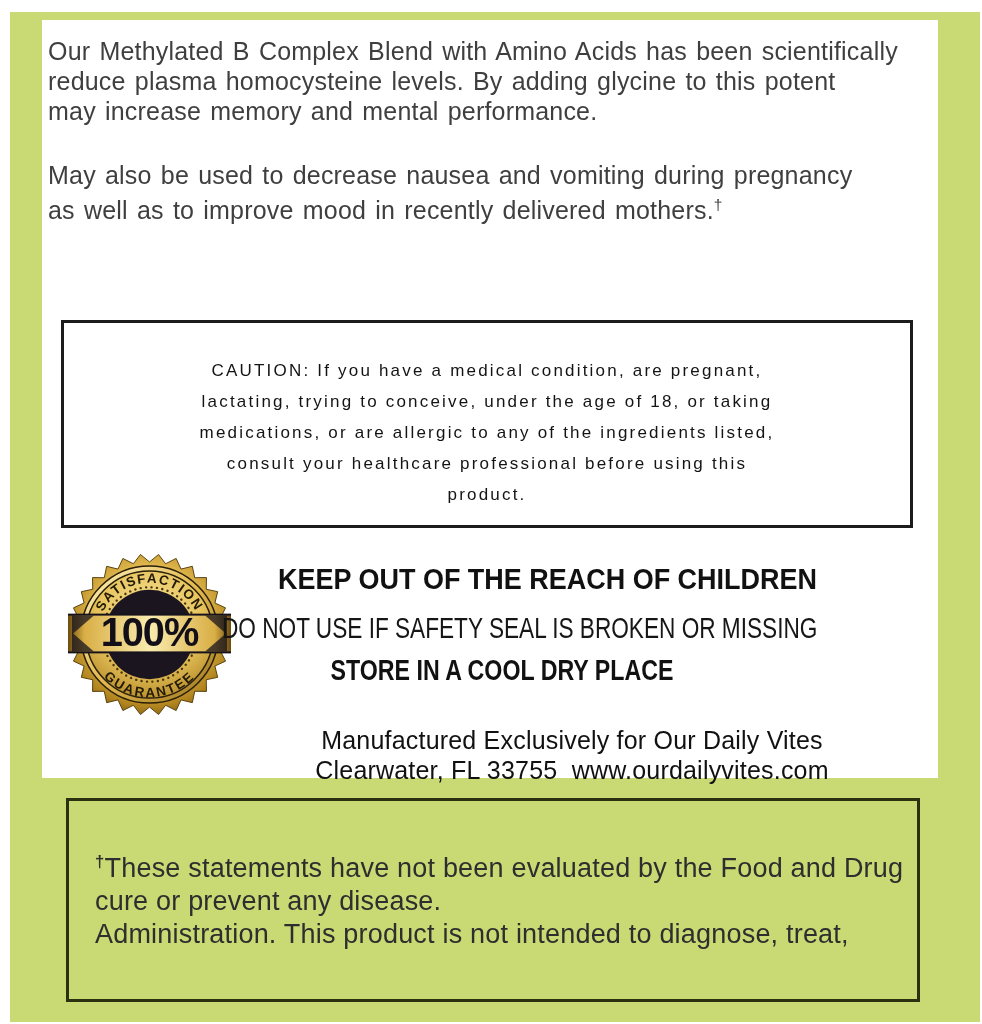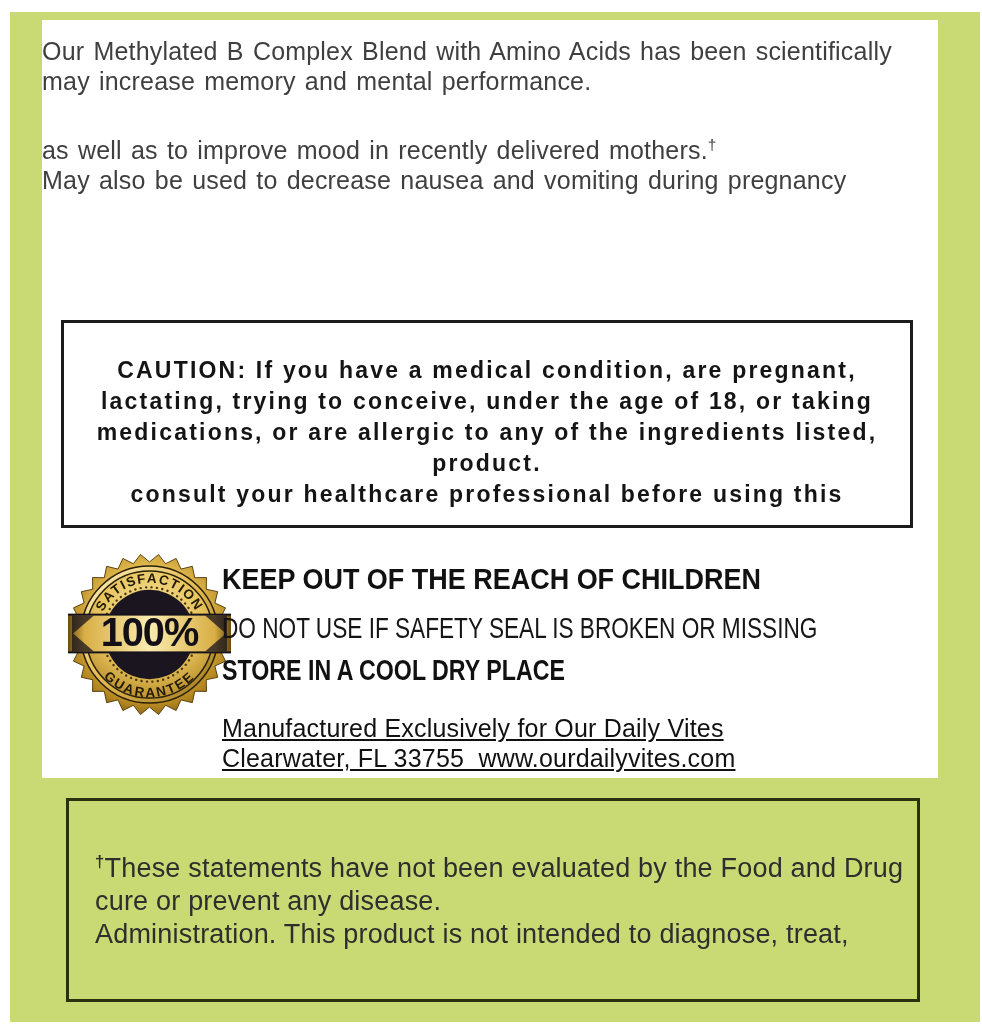--- a/index.html
+++ b/index.html
@@ -3,70 +3,71 @@
 <meta charset="utf-8">
 <title>Supplement Label</title>
 <style>
   * { margin:0; padding:0; box-sizing:border-box; }
   body { background:#ffffff; font-family:"Liberation Sans", sans-serif; }
   .page { position:relative; width:982px; height:1024px; background:#ffffff; overflow:hidden; }
   .green-panel { position:absolute; left:10px; top:12px; right:2px; bottom:2px; background:#c9da74; }
   .white-panel { position:absolute; left:32px; top:8px; width:896px; height:758px; background:#ffffff; }
 
   
-  .intro { position:absolute; left:0; top:16px; width:880px;
+  .intro { position:absolute; left:6px; top:16px; width:880px;
            font-size:25px; line-height:30px; color:#3f3f3f; word-spacing:2px; letter-spacing:0.2px; }
   .intro .para2 { margin-top:34px; }
   .intro sup { font-size:0.62em; vertical-align:super; }
 
   
   .caution-box { position:absolute; left:19px; top:300px; width:852px; height:208px;
                  border:3px solid #1c1c1c; background:#ffffff; text-align:center; padding-top:32px; }
-  .caution-box .cline { font-size:23px; font-weight:700; letter-spacing:2.2px; line-height:31px; color:#141414; }
+  .caution-box .cline { font-size:17px; font-weight:400; letter-spacing:2.2px; line-height:31px; color:#141414; }
 
   
   .badge { position:absolute; left:26px; top:533px; width:163px; height:163px; }
-  .warn-block { position:absolute; left:180px; top:543px; width:700px; }
+  .warn-block { position:absolute; left:180px; top:543px; width:700px;text-align:center; }
   .warn-keep  { font-size:29px; font-weight:700; color:#111111; transform:scaleX(0.93); transform-origin:left; white-space:nowrap; }
   .warn-seal  { margin-top:16px; font-size:29px; font-weight:500; color:#161616; transform:scaleX(0.78); transform-origin:left; white-space:nowrap; }
   .warn-store { margin-top:9px; font-size:29px; font-weight:700; color:#111111; transform:scaleX(0.80); transform-origin:left; white-space:nowrap; }
-  .manufacturer { margin-top:26px; font-size:25px; color:#111111; line-height:30px; letter-spacing:0.2px;text-decoration:underline; }
+  .manufacturer { margin-top:38px; font-size:25px; color:#111111; line-height:30px; letter-spacing:0.2px; }
 
   
   .disclaimer-box { position:absolute; left:56px; top:786px; width:854px; height:204px;
                     border:3px solid #29310f; padding:44px 20px 0 26px;
                     font-size:27px; line-height:33px; color:#2e2e2e; letter-spacing:0.2px; }
   .disclaimer-box sup { font-size:0.62em; vertical-align:super; font-weight:700; }
 
   .nowrap { white-space:nowrap; }
 </style>
 </head>
 <body>
 
 <div class="page">
   <div class="green-panel">
     <div class="white-panel">
 
       <div class="intro">
         <div>
           <div class="nowrap">Our Methylated B Complex Blend with Amino Acids has been scientifically</div>
+          <div class="nowrap">reduce plasma homocysteine levels. By adding glycine to this potent</div>
           <div class="nowrap">may increase memory and mental performance.</div>
         </div>
         <div class="para2">
+          <div class="nowrap">May also be used to decrease nausea and vomiting during pregnancy</div>
           <div class="nowrap"><span>as well as to improve mood in recently delivered mothers.</span><sup>†</sup></div>
-          <div class="nowrap">May also be used to decrease nausea and vomiting during pregnancy</div>
         </div>
       </div>
 
       <div class="caution-box">
         <div class="cline">CAUTION: If you have a medical condition, are pregnant,</div>
         <div class="cline">lactating, trying to conceive, under the age of 18, or taking</div>
         <div class="cline">medications, or are allergic to any of the ingredients listed,</div>
+        <div class="cline">consult your healthcare professional before using this</div>
         <div class="cline">product.</div>
-        <div class="cline">consult your healthcare professional before using this</div>
       </div>
 
       <svg class="badge" viewBox="0 0 164 164" xmlns="http://www.w3.org/2000/svg">
         <defs>
           <radialGradient id="gradStar" cx="50%" cy="42%" r="62%">
             <stop offset="0%" stop-color="#f9ecae"></stop>
             <stop offset="55%" stop-color="#e3bb51"></stop>
             <stop offset="85%" stop-color="#b3861f"></stop>
             <stop offset="100%" stop-color="#7d5a14"></stop>
           </radialGradient>

